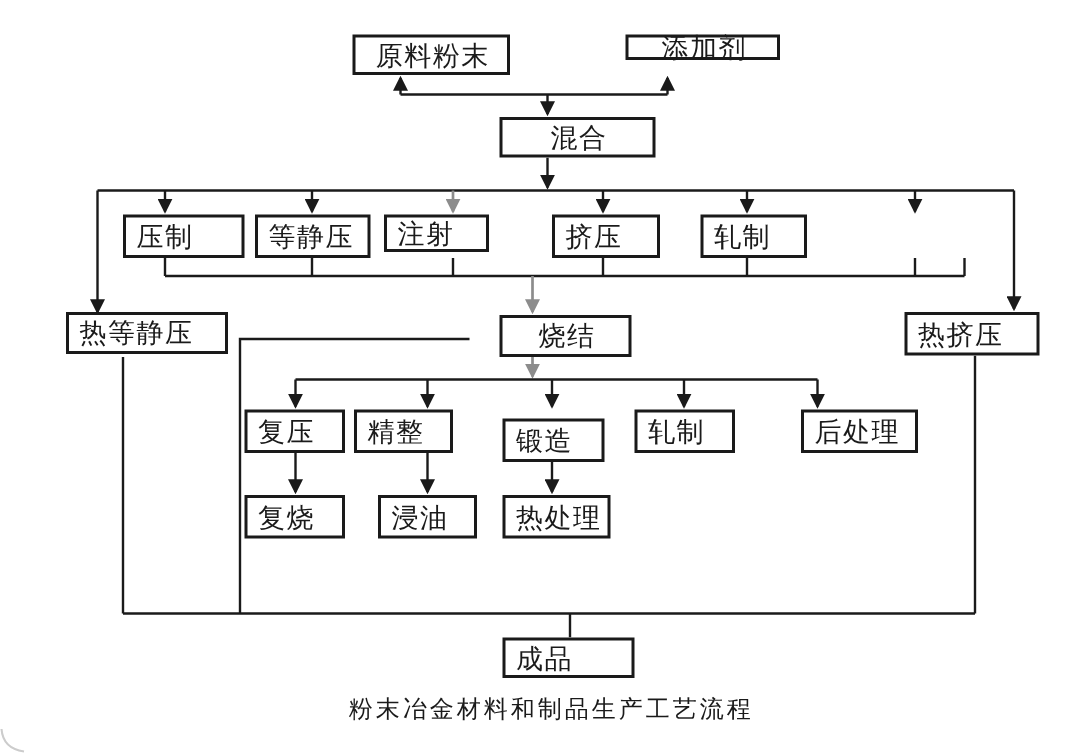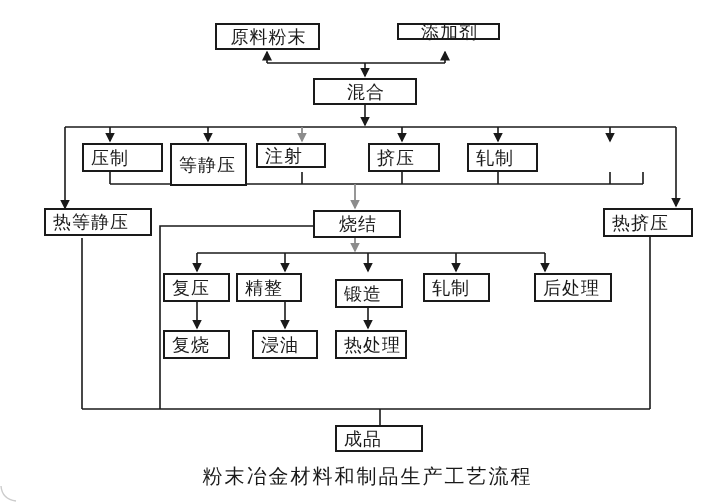--- a/index.html
+++ b/index.html
@@ -6,24 +6,24 @@
   #stage{
     position:relative;width:721px;height:503px;background:#ffffff;
     font-family:"Liberation Serif","DejaVu Serif",serif;overflow:hidden;
   }
   #connectors{position:absolute;left:0;top:0;width:721px;height:503px;}
   .node{
     position:absolute;box-sizing:border-box;border:2px solid #1a1a1a;background:#ffffff;
     display:flex;align-items:center;font-size:18px;color:#1a1a1a;
     padding-left:7px;letter-spacing:1px;white-space:nowrap;
   }
-  .node.c{justify-content:center;padding-left:2px;}
+  .node.c{justify-content:center;padding-left:2px;margin-left:20px;}
   #caption{
     position:absolute;left:0;right:0;top:463px;text-align:center;
-    font-size:20px;color:#1a1a1a;letter-spacing:2px;padding-left:14px;
+    font-size:16px;color:#1a1a1a;letter-spacing:2px;padding-left:14px;
   }
 </style>
 </head>
 <body>
 
 <div id="stage">
 
   <svg id="connectors" viewBox="0 0 721 503" xmlns="http://www.w3.org/2000/svg">
     <defs>
       <marker id="mB" markerUnits="userSpaceOnUse" markerWidth="10" markerHeight="10" refX="8.5" refY="5" orient="auto">
@@ -94,21 +94,21 @@
     <span>添加剂</span>
   </div>
 
   <div class="node c" style="left:313px;top:78px;width:104px;height:27px">
     <span>混合</span>
   </div>
 
   <div class="node" style="left:82px;top:143px;width:81px;height:29px">
     <span>压制</span>
   </div>
-  <div class="node" style="left:170px;top:143px;width:77px;height:43px">
+  <div class="node" style="left:170px;top:143px;width:77px;height:29px">
     <span>等静压</span>
   </div>
   <div class="node" style="left:256px;top:143px;width:70px;height:25px">
     <span>注射</span>
   </div>
   <div class="node" style="left:368px;top:143px;width:72px;height:29px">
     <span>挤压</span>
   </div>
   <div class="node" style="left:467px;top:143px;width:71px;height:29px">
     <span>轧制</span>

